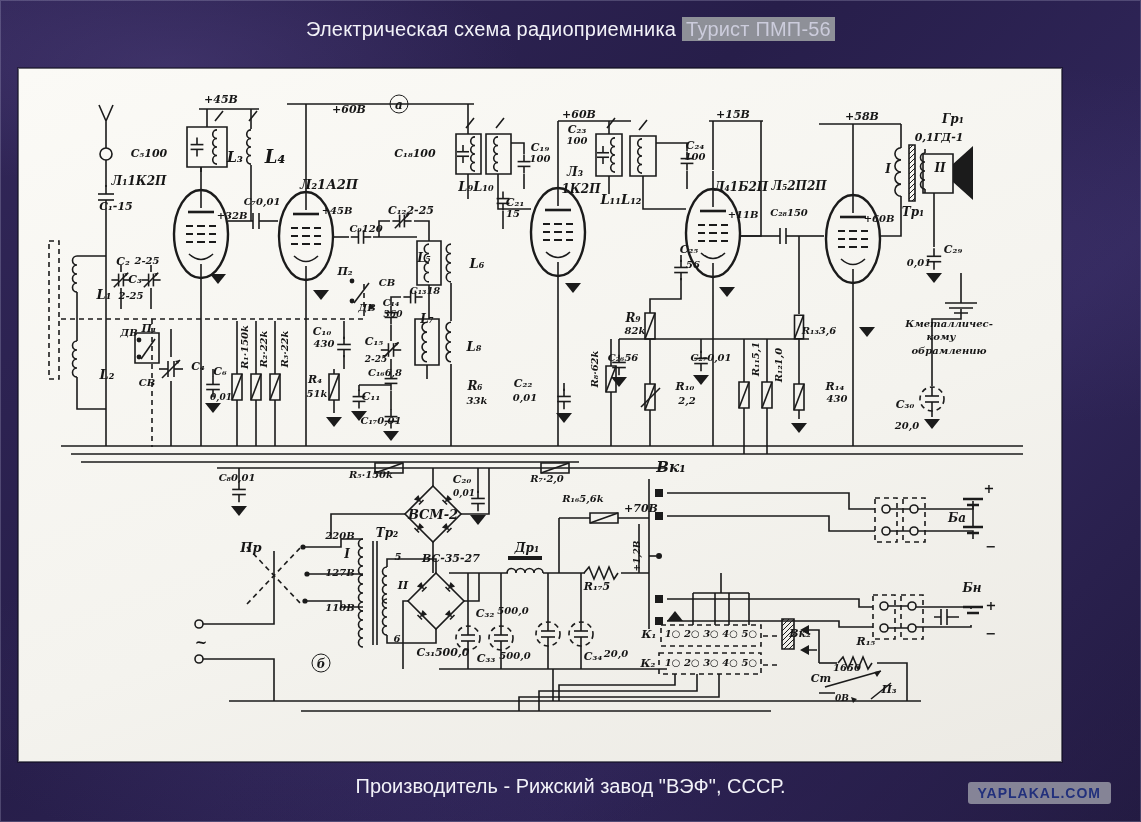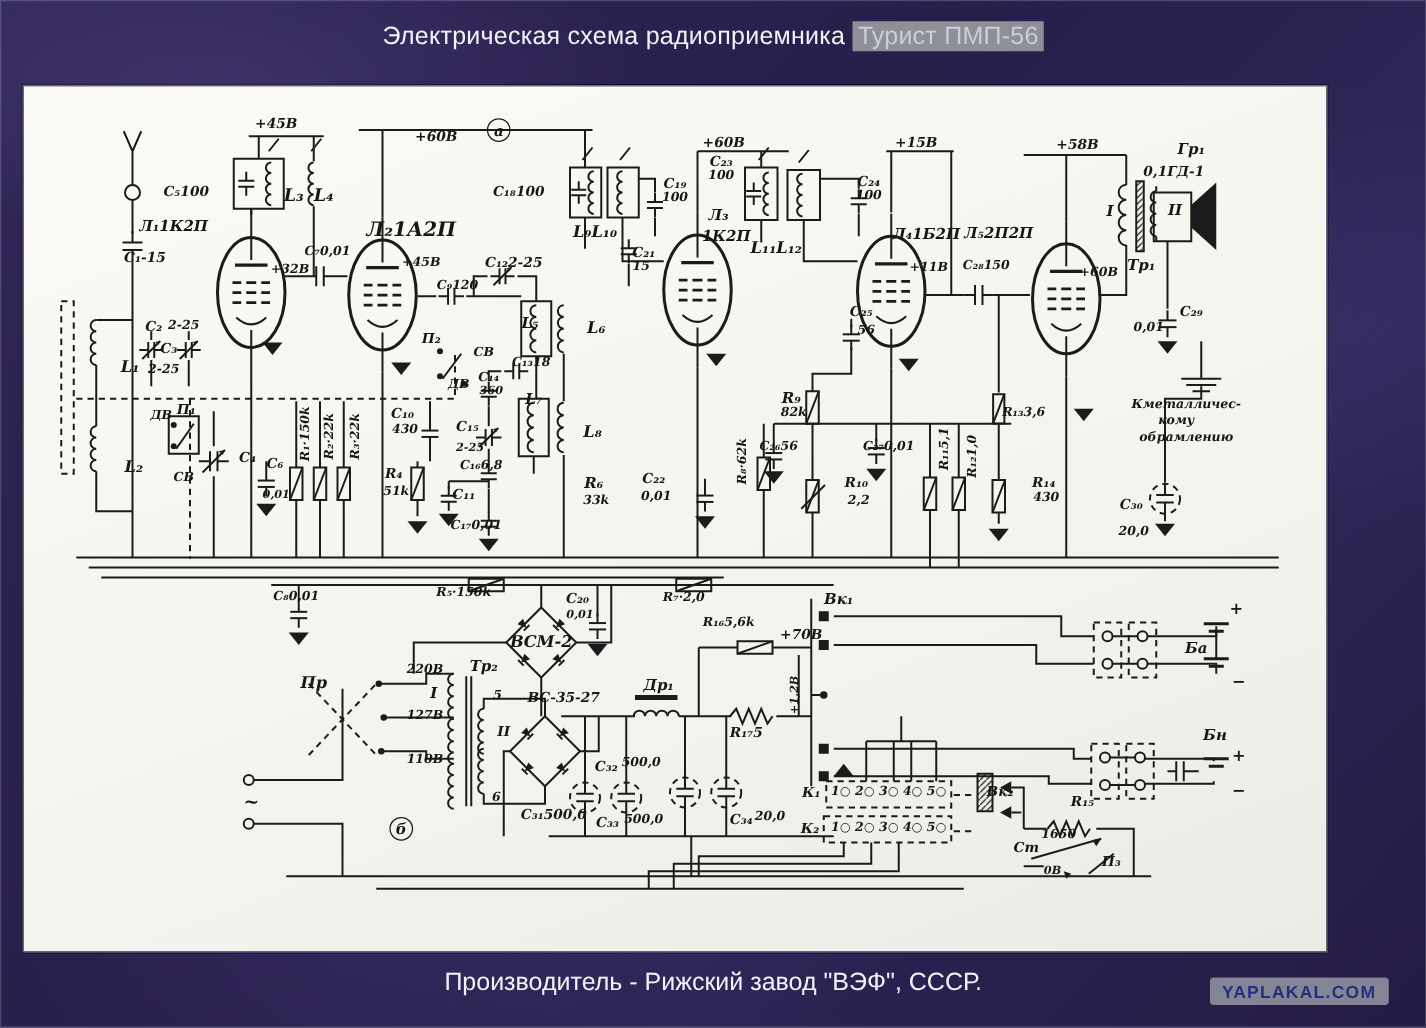--- a/index.html
+++ b/index.html
@@ -408,26 +408,26 @@
         <path d="M806,618 L862,602"></path>
         <path class="f" d="M862,602 l-7,1 3,5 z"></path>
         <path d="M800,624 H816 M852,630 L872,614"></path>
         <path class="f" d="M838,630 l-6,-2 2,6 z"></path>
       </g>
     </svg>
     <div class="labels-layer">
         <span class="slabel" style="left: 202px; top: 30px; transform: translate(-50%, -50%);">+45В</span>
         <span class="slabel" style="left: 130px; top: 84px; transform: translate(-50%, -50%);">C₅100</span>
         <span class="slabel" style="left: 216px; top: 88px; font-size: 14px; transform: translate(-50%, -50%);">L₃</span>
-        <span class="slabel" style="left: 240px; top: 88px; font-size: 14px; transform: translate(-50%, -50%);">L₄</span>
+        <span class="slabel" style="left: 256px; top: 88px; font-size: 18px; transform: translate(-50%, -50%);">L₄</span>
         <span class="slabel" style="left: 120px; top: 112px; font-size: 12px; transform: translate(-50%, -50%);">Л₁1К2П</span>
         <span class="slabel" style="left: 97px; top: 137px; transform: translate(-50%, -50%);">C₁-15</span>
         <span class="slabel" style="left: 243px; top: 133px; font-size: 10px; transform: translate(-50%, -50%);">C₇0,01</span>
         <span class="slabel" style="left: 213px; top: 147px; font-size: 10px; transform: translate(-50%, -50%);">+32В</span>
-        <span class="slabel" style="left: 310px; top: 115px; font-size: 16px; transform: translate(-50%, -50%);">Л₂1А2П</span>
+        <span class="slabel" style="left: 310px; top: 115px; font-size: 13px; transform: translate(-50%, -50%);">Л₂1А2П</span>
         <span class="slabel" style="left: 330px; top: 40px; transform: translate(-50%, -50%);">+60В</span>
         <span class="slabel circ" style="left: 380px; top: 35px; transform: translate(-50%, -50%);">а</span>
         <span class="slabel" style="left: 318px; top: 142px; font-size: 10px; transform: translate(-50%, -50%);">+45В</span>
         <span class="slabel" style="left: 392px; top: 141px; transform: translate(-50%, -50%);">C₁₂2-25</span>
         <span class="slabel" style="left: 347px; top: 160px; font-size: 10px; transform: translate(-50%, -50%);">C₉120</span>
         <span class="slabel" style="left: 396px; top: 84px; transform: translate(-50%, -50%);">C₁₈100</span>
         <span class="slabel" style="left: 457px; top: 117px; font-size: 13px; transform: translate(-50%, -50%);">L₉L₁₀</span>
         <span class="slabel" style="left: 521px; top: 78px; transform: translate(-50%, -50%);">C₁₉</span>
         <span class="slabel" style="left: 521px; top: 90px; font-size: 10px; transform: translate(-50%, -50%);">100</span>
         <span class="slabel" style="left: 496px; top: 133px; transform: translate(-50%, -50%);">C₂₁</span>
@@ -532,21 +532,21 @@
         <span class="slabel" style="left: 494px; top: 542px; font-size: 10px; transform: translate(-50%, -50%);">500,0</span>
         <span class="slabel" style="left: 467px; top: 589px; transform: translate(-50%, -50%);">C₃₃</span>
         <span class="slabel" style="left: 496px; top: 587px; font-size: 10px; transform: translate(-50%, -50%);">500,0</span>
         <span class="slabel" style="left: 574px; top: 587px; transform: translate(-50%, -50%);">C₃₄</span>
         <span class="slabel" style="left: 597px; top: 585px; font-size: 10px; transform: translate(-50%, -50%);">20,0</span>
         <span class="slabel" style="left: 578px; top: 517px; font-size: 11px; transform: translate(-50%, -50%);">R₁₇5</span>
         <span class="slabel" style="left: 618px; top: 487px; font-size: 9px; transform: translate(-50%, -50%) rotate(-90deg);">+1,2В</span>
         <span class="slabel" style="left: 528px; top: 410px; font-size: 10px; transform: translate(-50%, -50%);">R₇·2,0</span>
         <span class="slabel" style="left: 564px; top: 430px; font-size: 10px; transform: translate(-50%, -50%);">R₁₆5,6k</span>
         <span class="slabel" style="left: 622px; top: 439px; transform: translate(-50%, -50%);">+70В</span>
-        <span class="slabel" style="left: 652px; top: 410px; font-size: 12px; transform: translate(-50%, -50%);">Вк₁</span>
+        <span class="slabel" style="left: 652px; top: 398px; font-size: 15px; transform: translate(-50%, -50%);">Вк₁</span>
         <span class="slabel" style="left: 630px; top: 565px; font-size: 11px; transform: translate(-50%, -50%);">К₁</span>
         <span class="slabel" style="left: 692px; top: 565px; font-size: 10px; transform: translate(-50%, -50%);">1○ 2○ 3○ 4○ 5○</span>
         <span class="slabel" style="left: 629px; top: 594px; font-size: 11px; transform: translate(-50%, -50%);">К₂</span>
         <span class="slabel" style="left: 692px; top: 594px; font-size: 10px; transform: translate(-50%, -50%);">1○ 2○ 3○ 4○ 5○</span>
         <span class="slabel" style="left: 753px; top: 564px; font-size: 11px; transform: translate(-50%, -50%); margin-left: 28px;">Вк₂</span>
         <span class="slabel" style="left: 847px; top: 572px; font-size: 11px; transform: translate(-50%, -50%);">R₁₅</span>
         <span class="slabel" style="left: 828px; top: 599px; font-size: 10px; transform: translate(-50%, -50%);">1650</span>
         <span class="slabel" style="left: 802px; top: 609px; font-size: 11px; transform: translate(-50%, -50%);">Ст</span>
         <span class="slabel" style="left: 870px; top: 620px; font-size: 11px; transform: translate(-50%, -50%);">П₃</span>
         <span class="slabel" style="left: 823px; top: 629px; font-size: 9px; transform: translate(-50%, -50%);">0В</span>

